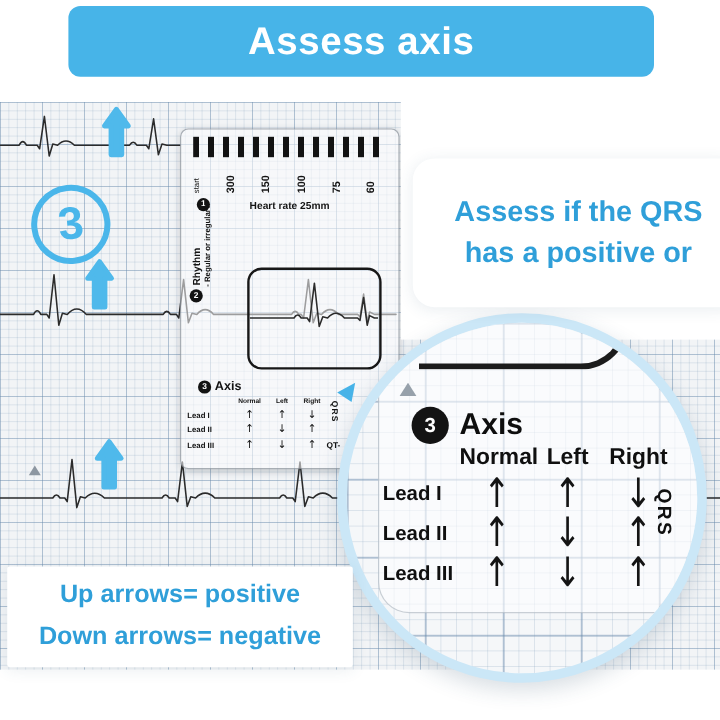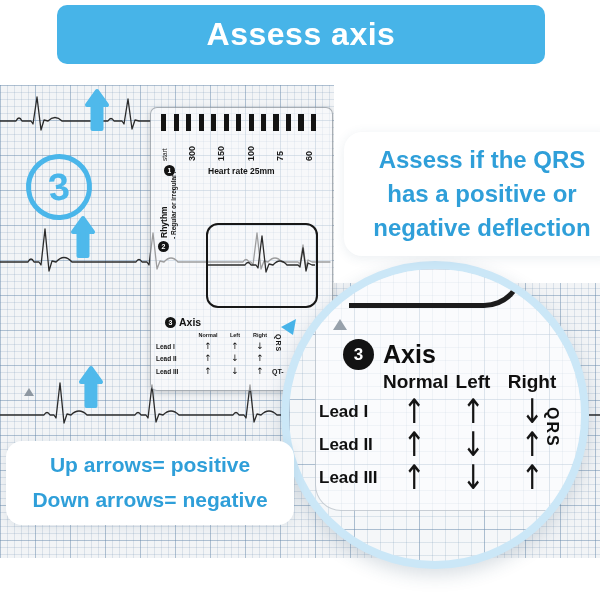--- a/index.html
+++ b/index.html
@@ -60,21 +60,21 @@
   .up-arrow { position:absolute; z-index:4; }
   #arr1 { left:84px; top:88px; } #arr2 { left:70px; top:214px; } #arr3 { left:78px; top:364px; }
 
   .mask-tr { position:absolute; left:334px; top:85px; width:266px; height:198px; background:#fff; z-index:5; }
 
   
   .callout { position:absolute; background:#fff; display:flex; flex-direction:column; align-items:center;
     justify-content:center; text-align:center; z-index:7; color:#2f9fd9; font-weight:bold; }
   .callout-right { left:318px; top:132px; width:276px; height:124px; border-radius:18px; font-size:24px;
     line-height:1.42; box-shadow:0 2px 12px rgba(50,90,120,0.10);margin-left:26px; }
-  .callout-bottom { left:6px; top:441px; width:288px; height:84px; border-radius:16px; font-size:21px;
+  .callout-bottom { left:6px; top:472px; width:288px; height:84px; border-radius:2px; font-size:21px;
     line-height:1.65; box-shadow:0 2px 12px rgba(50,90,120,0.10); }
 
   
   .magnifier { position:absolute; left:281px; top:261px; width:292px; height:292px; border:8px solid #cbe7f7;
     border-radius:50%; overflow:hidden; z-index:6; box-shadow:0 6px 18px rgba(40,70,100,0.18);
     background-color:#f5f7f9;
     background-image:
       linear-gradient(rgba(105,138,172,0.42) 1.5px, transparent 1.5px),
       linear-gradient(90deg, rgba(105,138,172,0.42) 1.5px, transparent 1.5px),
       linear-gradient(rgba(125,155,185,0.22) 1px, transparent 1px),
@@ -184,21 +184,20 @@
   </svg>
   <svg id="arr3" class="up-arrow" width="26" height="46" viewBox="0 0 26 44">
     <path d="M13 3 L23 17 L17.5 17 L17.5 41 L8.5 41 L8.5 17 L3 17 Z" fill="#4fb9eb" stroke="#4fb9eb" stroke-width="4" stroke-linejoin="round"></path>
   </svg>
 
   <div class="mask-tr"></div>
 
   <div class="callout callout-right">
     <span>Assess if the QRS</span>
     <span>has a positive or</span>
-    <span>negative deflection</span>
   </div>
 
   <div class="magnifier">
     <div class="mag-sheet"></div>
     <div class="mag-corner"></div>
     <div class="mag-triangle"></div>
     <div class="mag-title-row">
       <span class="dot dot-l">3</span>
       <span class="mag-axis-title">Axis</span>
     </div>

